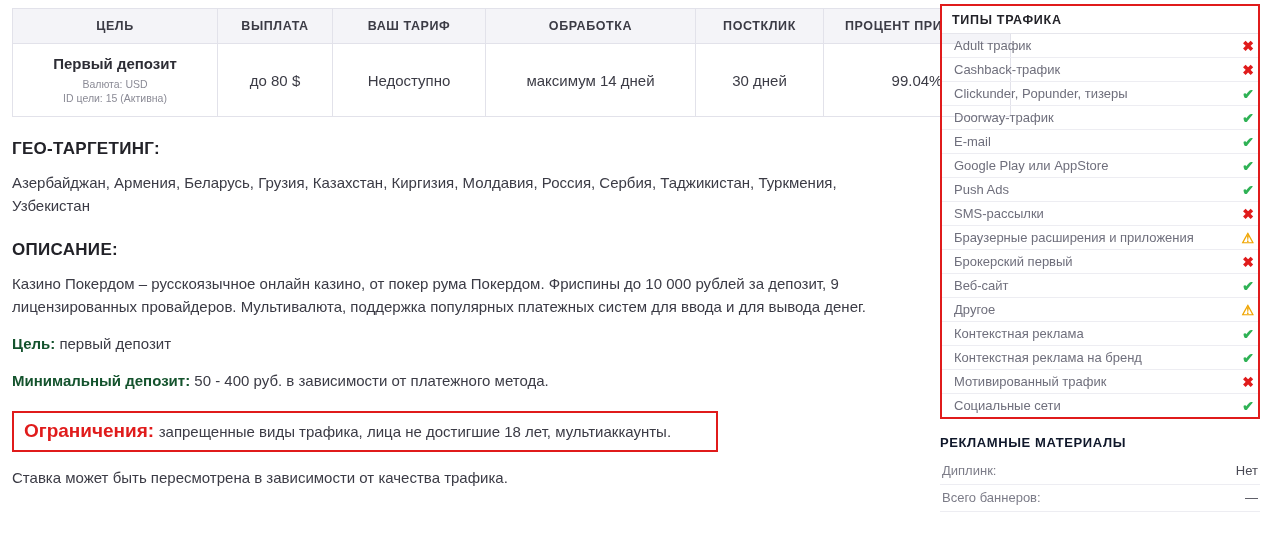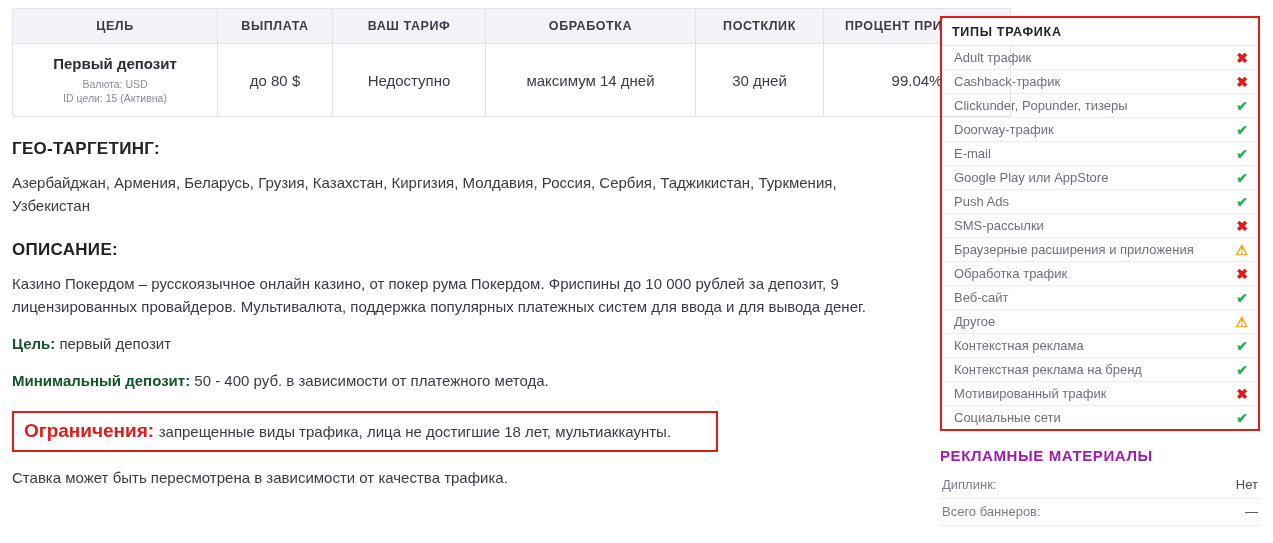--- a/index.html
+++ b/index.html
@@ -109,21 +109,21 @@
   }
   .restriction-box .txt {
     font-size: 15px;
     color: #3b3b45;
   }
 
   
   .right-col {
     position: absolute;
     left: 940px;
-    top: 16px;
+    top: 4px;
     width: 320px;
   }
   .traffic-box {
     border: 2px solid #e01b1b;
     box-sizing: border-box;
     width: 320px;
   }
   .traffic-head {
     font-weight: bold;
     font-size: 12.5px;
@@ -137,37 +137,37 @@
   ul.traffic-list {
     list-style: none;
     margin: 0;
     padding: 0;
   }
   ul.traffic-list li {
     display: flex;
     align-items: center;
     justify-content: space-between;
     border-bottom: 1px solid #ededf2;
-    padding: 4px 10px 4px 12px;
+    padding: 4px 4px 4px 12px;
     font-size: 13px;
     color: #6f6f7c;
     min-height: 22px;
     box-sizing: border-box;
   }
   ul.traffic-list li:last-child { border-bottom: none; }
   .tr-mark { font-size: 14px; line-height: 1; font-weight: bold; }
   .mark-yes { color: #2fb255; }
   .mark-no  { color: #e01b1b; }
   .mark-warn{ color: #f0a500; }
 
   .promo-title {
     font-weight: bold;
-    font-size: 15px;
+    font-size: 13px;
     letter-spacing: 0.6px;
-    color: #a21caf;
+    color: #0f172a;
     text-transform: uppercase;
     margin: 16px 0 8px 0;
   }
   .promo-row {
     display: flex;
     justify-content: space-between;
     align-items: center;
     border-bottom: 1px solid #ededf2;
     padding: 5px 2px 6px 2px;
     font-size: 13px;
@@ -268,21 +268,21 @@
           </li>
           <li>
             <span>SMS-рассылки</span>
             <span class="tr-mark mark-no">✖</span>
           </li>
           <li>
             <span>Браузерные расширения и приложения</span>
             <span class="tr-mark mark-warn">⚠</span>
           </li>
           <li>
-            <span>Обработка трафик</span>
+            <span>Брокерский первый</span>
             <span class="tr-mark mark-no">✖</span>
           </li>
           <li>
             <span>Веб-сайт</span>
             <span class="tr-mark mark-yes">✔</span>
           </li>
           <li>
             <span>Другое</span>
             <span class="tr-mark mark-warn">⚠</span>
           </li>

